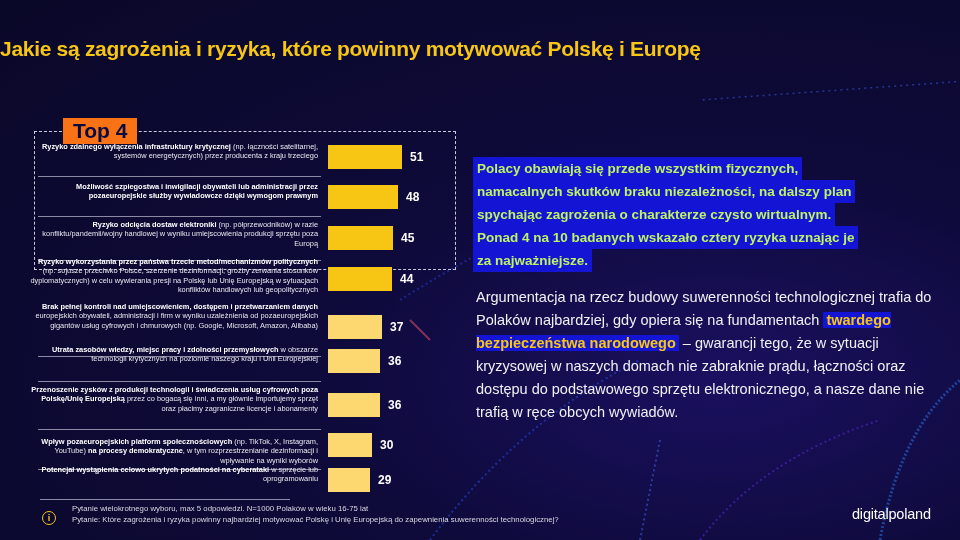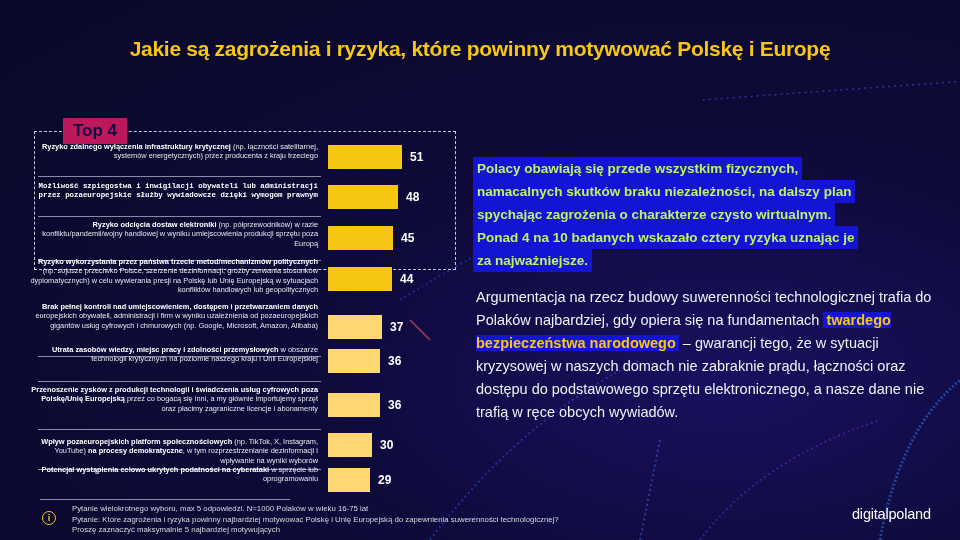--- a/index.html
+++ b/index.html
@@ -1,24 +1,24 @@
 <!DOCTYPE html>
 <html><head>
 <meta charset="utf-8">
 <style>
   html,body{margin:0;padding:0;}
   body{width:960px;height:540px;overflow:hidden;position:relative;
     background:radial-gradient(ellipse at 75% 70%, #1a1060 0%, #0e0a3a 40%, #0a0828 100%);
     font-family:"Liberation Sans", sans-serif;color:#fff;}
   .deco{position:absolute;pointer-events:none;}
-  .title{position:absolute;left:0;top:34px;width:960px;text-align:center;color:#f7c614;
+  .title{position:absolute;left:0;top:34px;width:960px;text-align:left;color:#f7c614;
     font-weight:bold;font-size:21px;line-height:30px;letter-spacing:-0.3px;}
   .top4-box{position:absolute;left:34px;top:131px;width:420px;height:137px;border:1.5px dashed #c9c9d9;}
-  .top4-label{position:absolute;left:63px;top:118px;background:#be185d;color:#0a0a40;font-weight:bold;
-    font-size:17px;padding:1px 10px;line-height:24px;}
+  .top4-label{position:absolute;left:63px;top:118px;background:#f97316;color:#0a0a40;font-weight:bold;
+    font-size:21px;padding:1px 10px;line-height:24px;}
   .row{position:absolute;left:38px;width:408px;}
   .row-text{position:absolute;right:128px;width:290px;text-align:right;font-size:7.4px;line-height:9.3px;color:#e8e8ee;}
   .row-text b{color:#fff;}
   .row-sep{position:absolute;left:0;width:283px;height:1px;background:#8a8aa4;}
   .bar{position:absolute;left:290px;height:24px;}
   .bar-val{position:absolute;font-weight:bold;font-size:12px;color:#fff;}
   .hl-box{position:absolute;left:473px;background:#1414d4;color:#bef264;font-weight:bold;font-size:13.5px;line-height:23px;padding:0 4px;}
   .para{position:absolute;left:476px;top:286px;width:470px;font-size:14.5px;line-height:23px;color:#f0f0f5;}
   .para .hl{background:#1414d4;color:#f7c614;font-weight:bold;padding:0 3px;}
   .footer{position:absolute;left:72px;top:504px;font-size:7.8px;line-height:10.5px;color:#d8d8e2;}
@@ -50,21 +50,21 @@
 <div class="top4-label">Top 4</div>
 
 <div id="chart">
     <div class="row" style="top: 142px; height: 30px;">
       <div class="row-text" style="top: 0px;"><b>Ryzyko zdalnego wyłączenia infrastruktury krytycznej</b><span> (np. łączności satelitarnej, systemów energetycznych) przez producenta z kraju trzeciego</span></div>
       <div class="bar" style="width: 74px; top: 3px; background: rgb(247, 198, 20);"></div>
       <div class="bar-val" style="left: 372px; top: 8px; text-align: right;">51</div>
       <div class="row-sep" style="top: 34px;"></div>
     </div>
     <div class="row" style="top: 182px; height: 30px;">
-      <div class="row-text" style="top: 0px; font-family: Liberation Mono, monospace;"><b>Możliwość szpiegostwa i inwigilacji obywateli lub administracji przez pozaeuropejskie służby wywiadowcze dzięki wymogom prawnym</b><span></span></div>
+      <div class="row-text" style="top: 0px;"><b>Możliwość szpiegostwa i inwigilacji obywateli lub administracji przez pozaeuropejskie służby wywiadowcze dzięki wymogom prawnym</b><span></span></div>
       <div class="bar" style="width: 70px; top: 3px; background: rgb(247, 198, 20);"></div>
       <div class="bar-val" style="left: 368px; top: 8px;">48</div>
       <div class="row-sep" style="top: 34px;"></div>
     </div>
     <div class="row" style="top: 220px; height: 36px;">
       <div class="row-text" style="top: 0px;"><b>Ryzyko odcięcia dostaw elektroniki</b><span> (np. półprzewodników) w razie konfliktu/pandemii/wojny handlowej w wyniku umiejscowienia produkcji sprzętu poza Europą</span></div>
       <div class="bar" style="width: 65px; top: 6px; background: rgb(247, 198, 20);"></div>
       <div class="bar-val" style="left: 363px; top: 11px;">45</div>
       <div class="row-sep" style="top: 40px;"></div>
     </div>
@@ -114,15 +114,14 @@
 
 <div class="para">
   <span>Argumentacja na rzecz budowy suwerenności technologicznej trafia do Polaków najbardziej, gdy opiera się na fundamentach </span><span class="hl">twardego bezpieczeństwa narodowego</span><span>  – gwarancji tego, że w sytuacji kryzysowej w naszych domach nie zabraknie prądu, łączności oraz dostępu do podstawowego sprzętu elektronicznego, a nasze dane nie trafią w ręce obcych wywiadów.</span>
 </div>
 
 <div class="bottom-line"></div>
 <div class="info-icon">i</div>
 <div class="footer">
   <div>Pytanie wielokrotnego wyboru, max 5 odpowiedzi. N=1000 Polaków w wieku 16-75 lat</div>
   <div>Pytanie: Które zagrożenia i ryzyka powinny najbardziej motywować Polskę i Unię Europejską do zapewnienia suwerenności technologicznej?</div>
-  <div>Proszę zaznaczyć maksymalnie 5 najbardziej motywujących</div>
 </div>
 <div class="logo">digitalpoland</div>
 
 </body></html>

